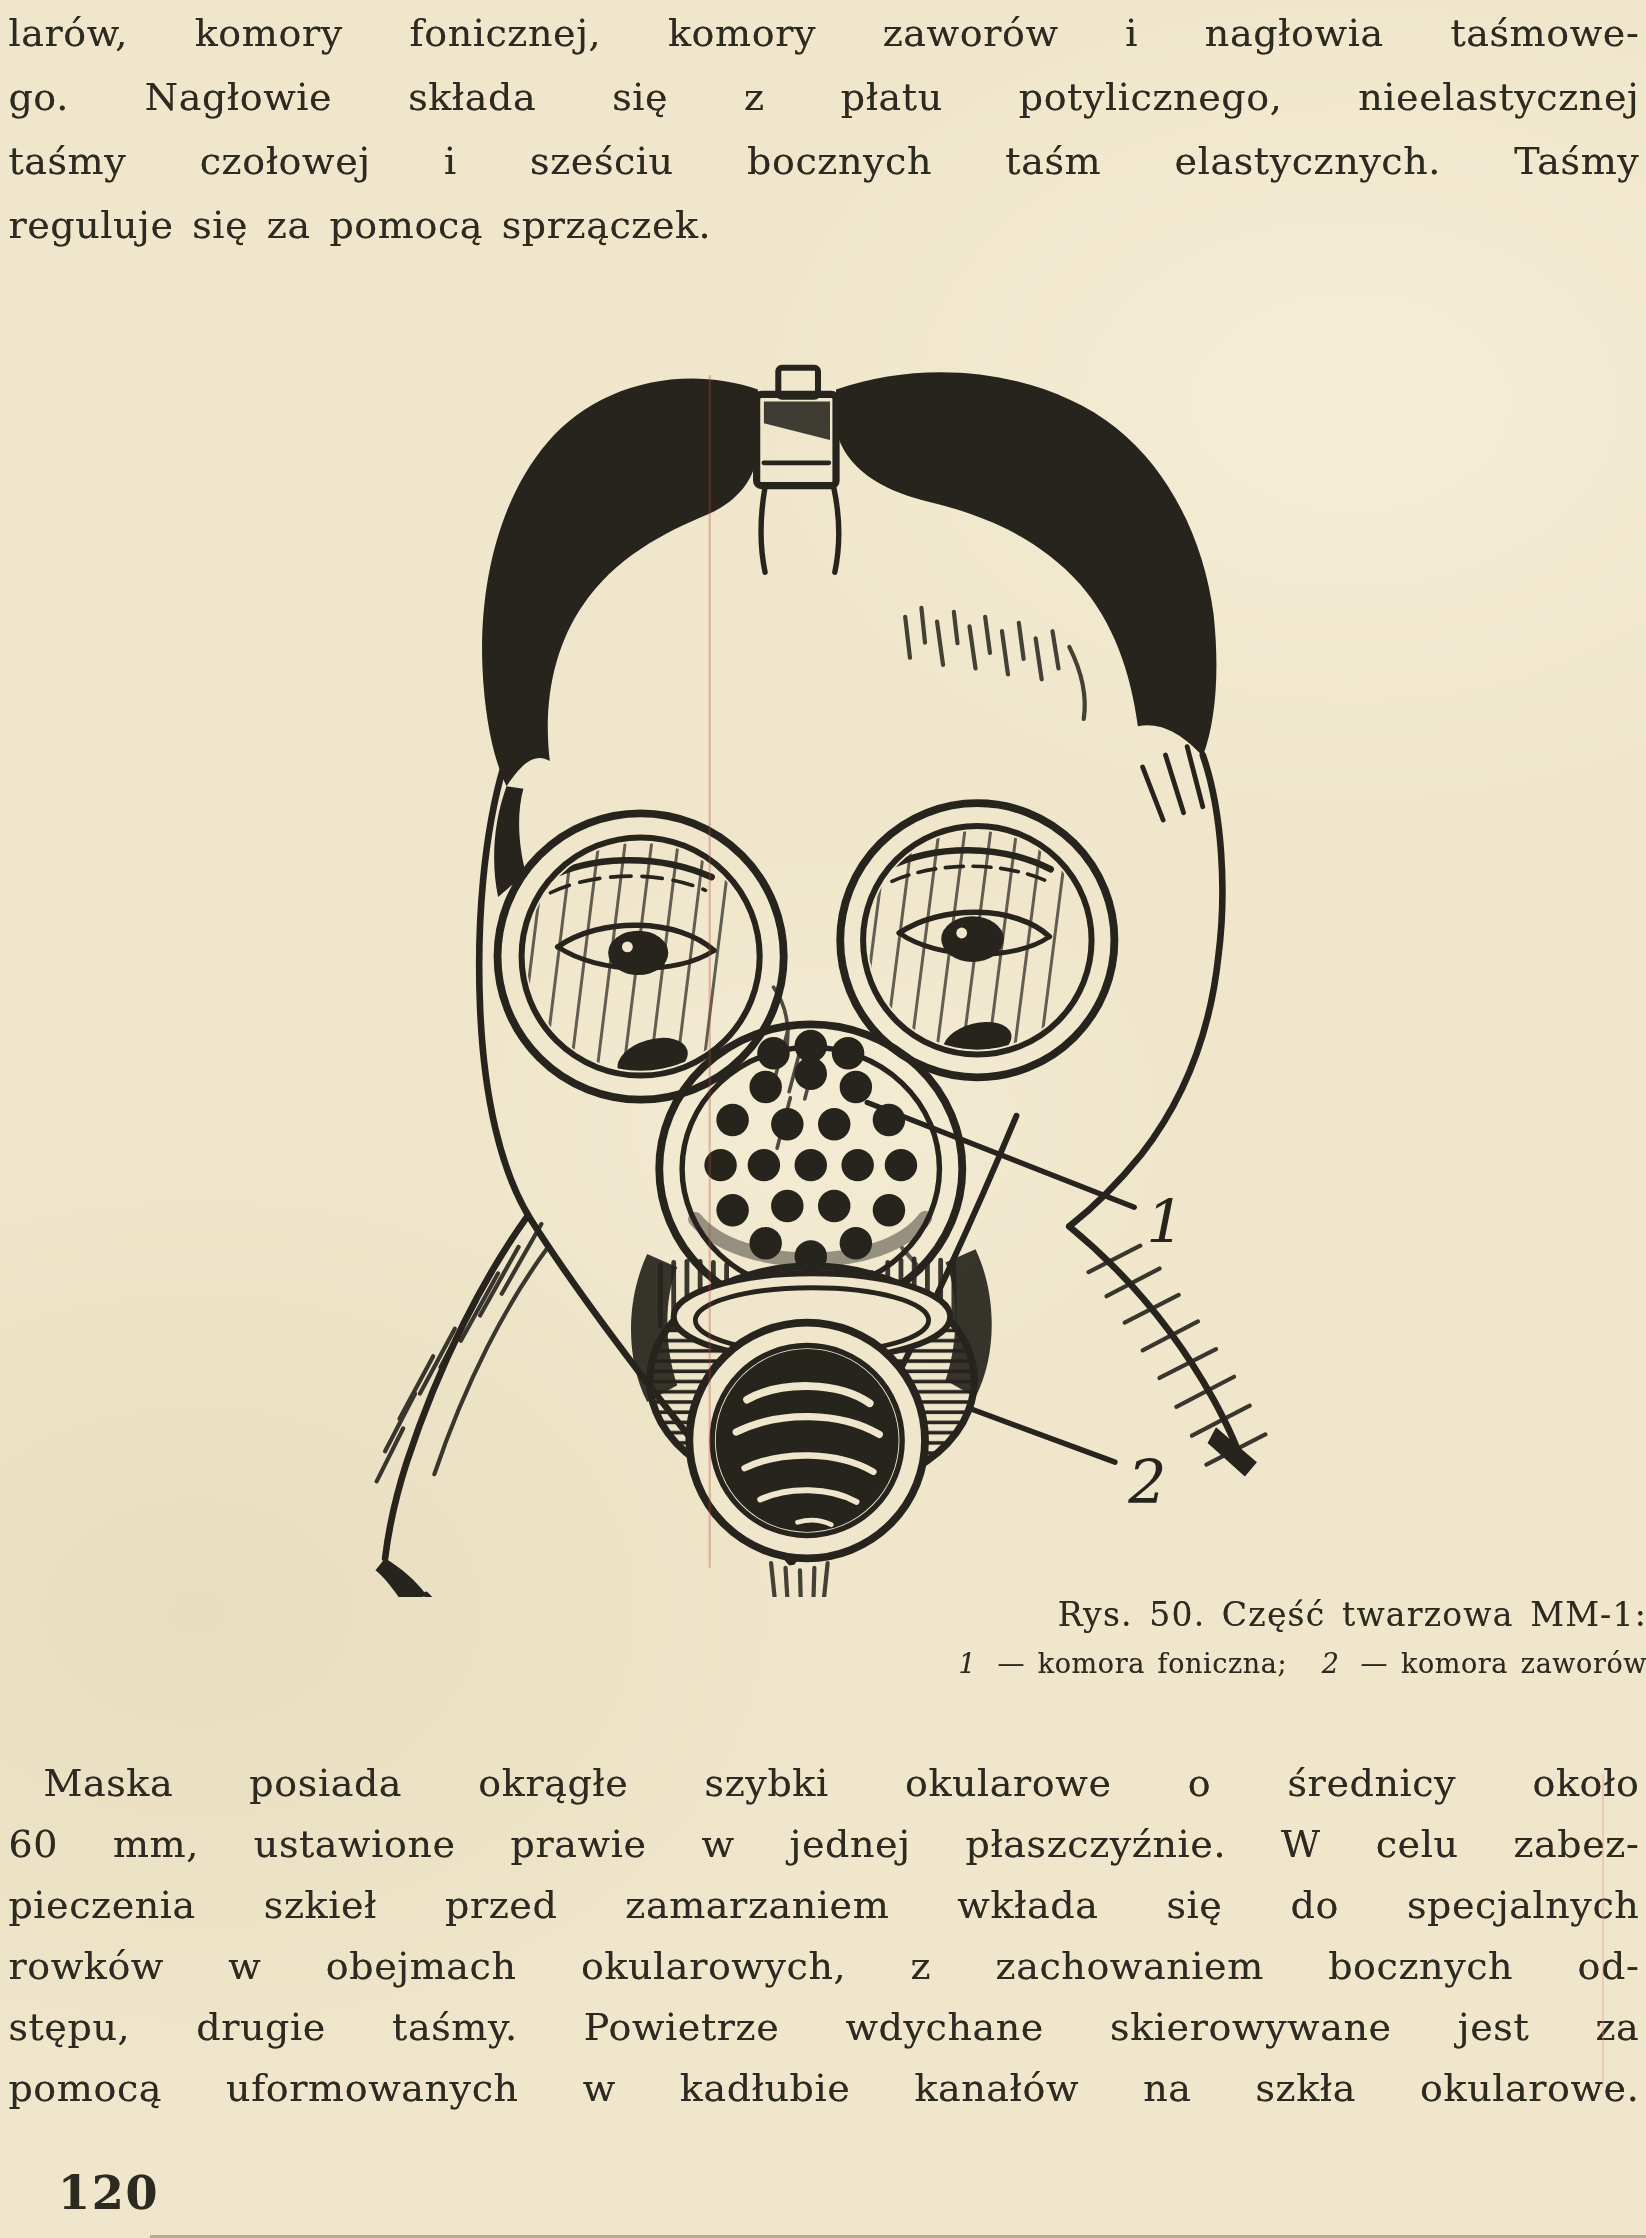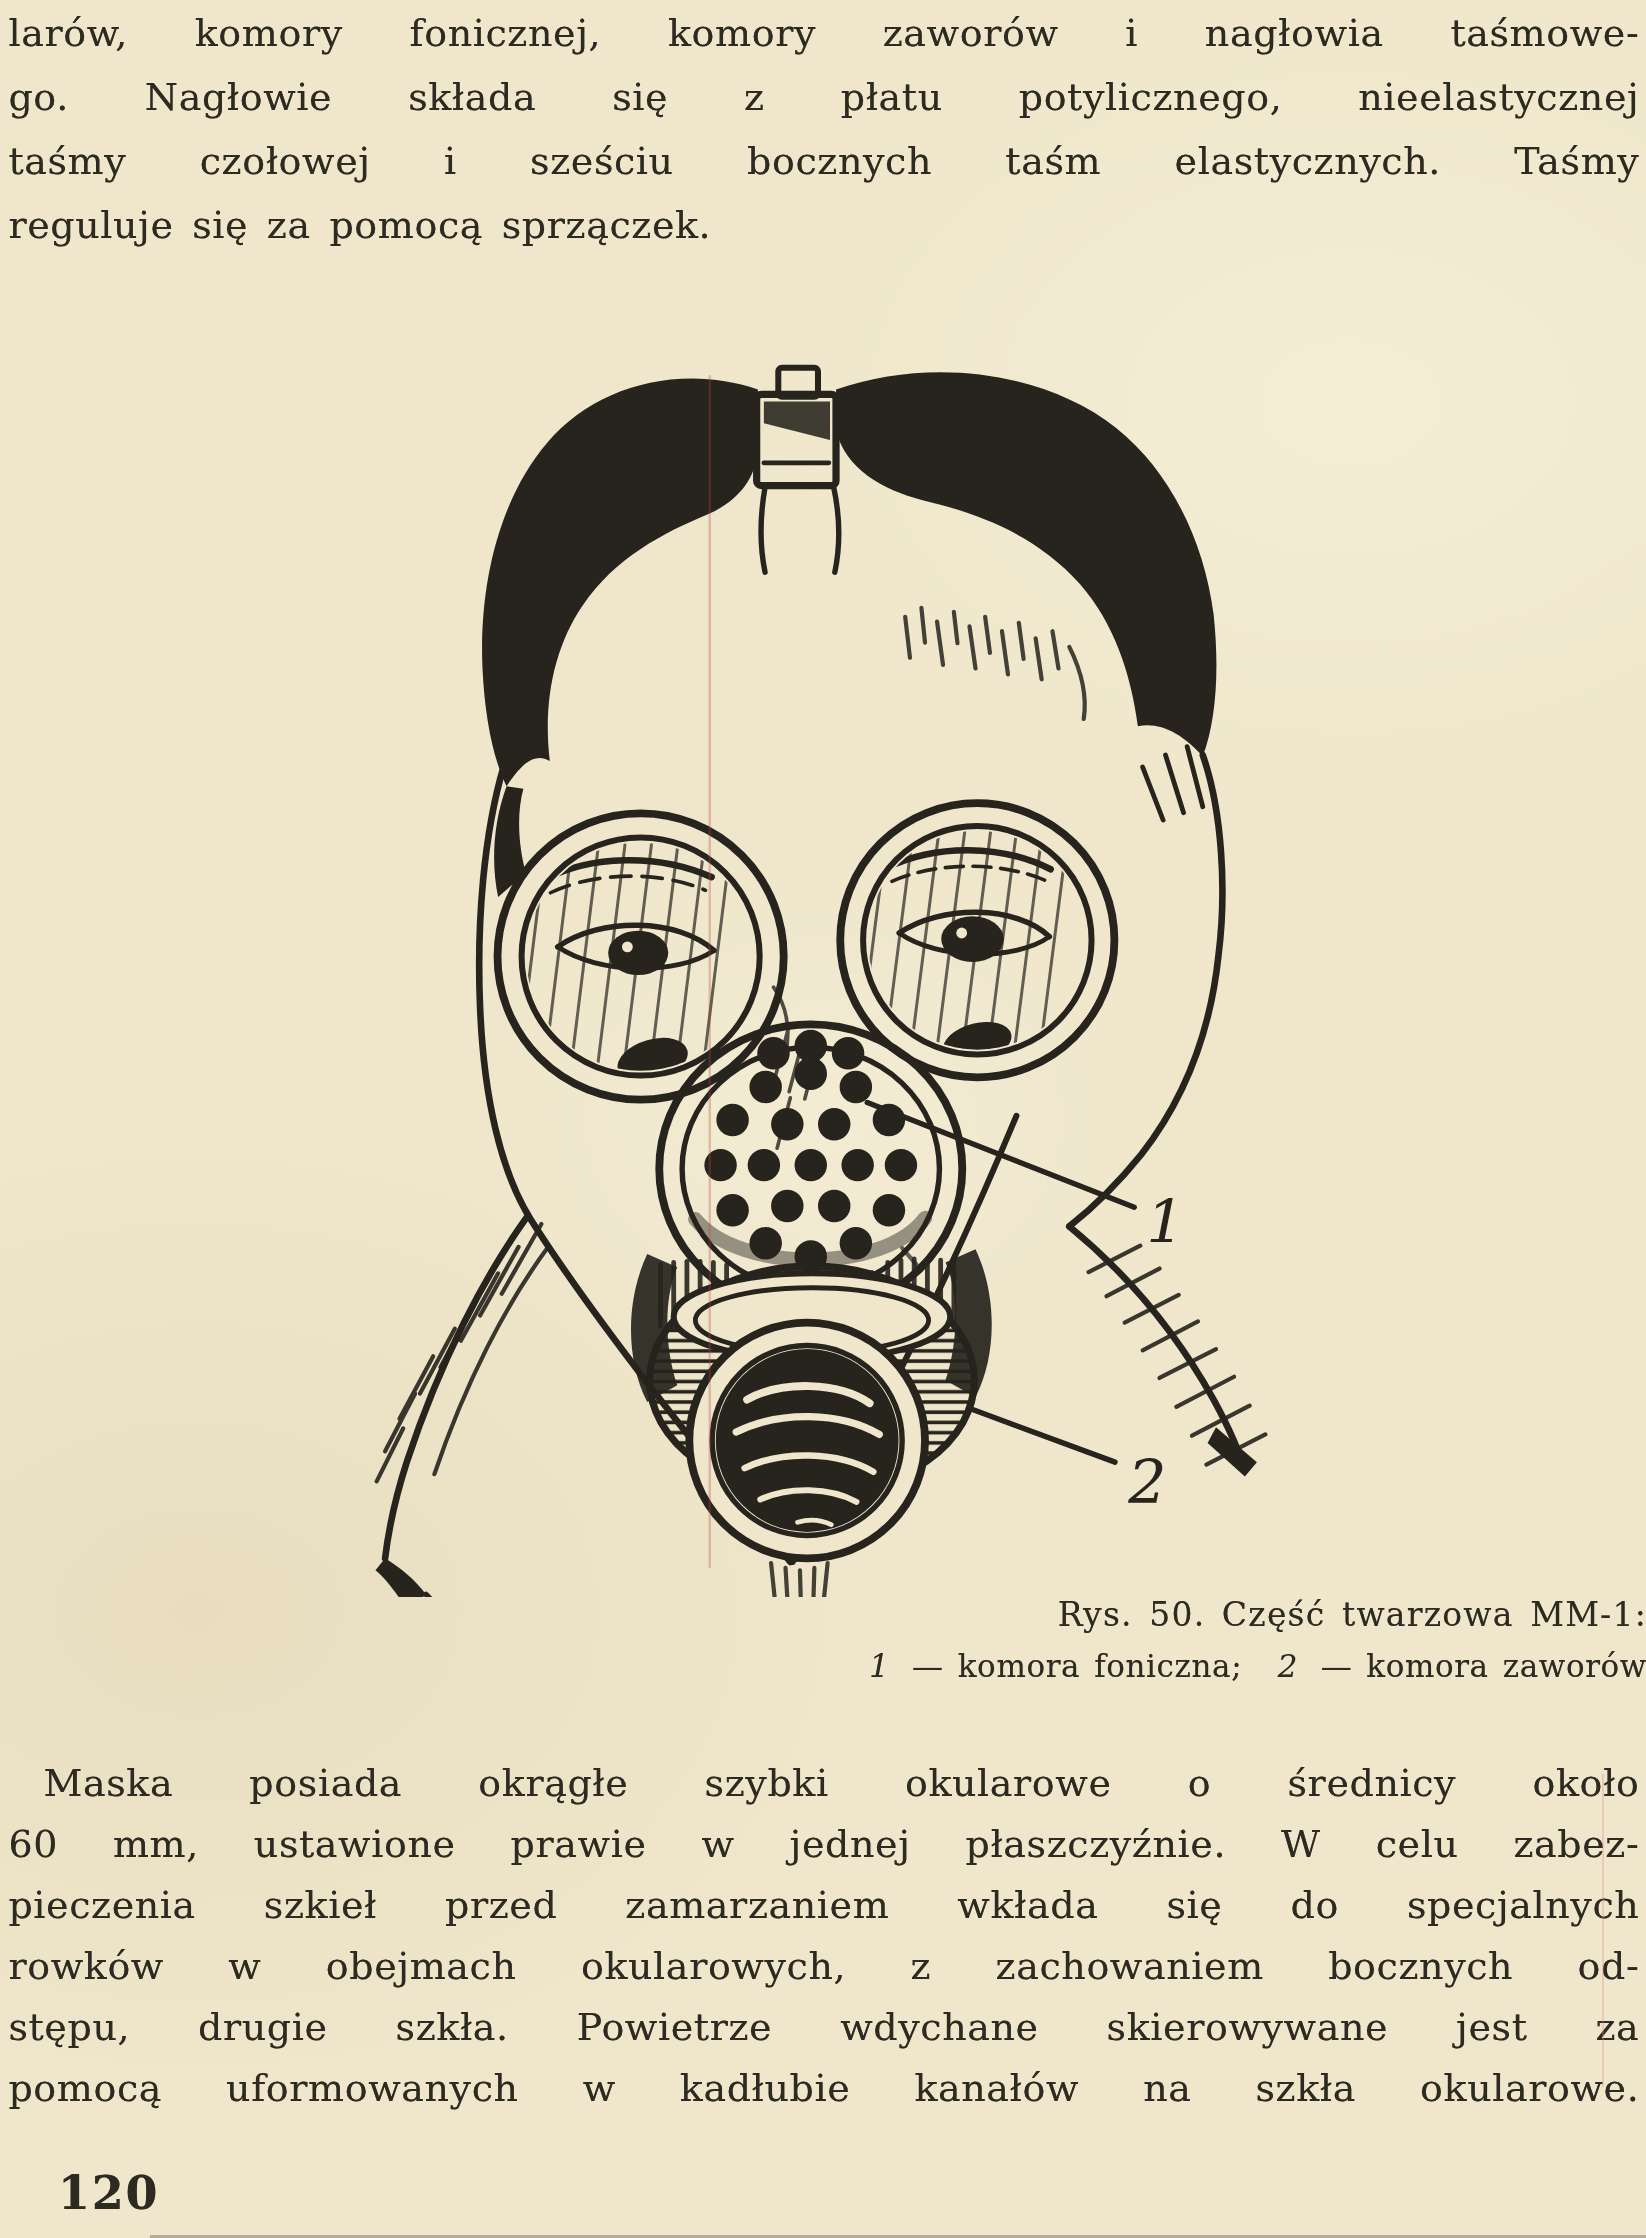--- a/index.html
+++ b/index.html
@@ -24,21 +24,21 @@
     word-spacing:6px;letter-spacing:0.6px;
     text-shadow:0 0 0.6px rgba(45,40,28,.55);
     white-space:normal;
   }
   #para2 .tline{line-height:61px;height:61px;}
   .tline.first{padding-left:35px;box-sizing:border-box;}
   .tline.lastline{text-align-last:left;}
   .lead{font-weight:bold;letter-spacing:1.2px;}
   .figcap{position:absolute;top:1595px;left:0;width:100%;text-align:right;}
   .cap1{font-size:33px;letter-spacing:1.2px;word-spacing:4.8px;text-shadow:0 0 0.6px rgba(45,40,28,.5);}
-  .cap2{font-size:31px;margin-top:14.4px;letter-spacing:0.6px;word-spacing:3.6px;text-shadow:0 0 0.6px rgba(45,40,28,.5);margin-left:24px;}
+  .cap2{font-size:27px;margin-top:14.4px;letter-spacing:0.6px;word-spacing:3.6px;text-shadow:0 0 0.6px rgba(45,40,28,.5);margin-left:24px;}
   .lg-n{font-style:italic;}
   .lg-t{margin-left:8.4px;}
   .lg-n2{margin-left:21.6px;}
   .pagenum{
     position:absolute;left:58px;top:2166px;
     font-size:46px;font-weight:bold;letter-spacing:1.8px;
     text-shadow:0 0 0.6px rgba(45,40,28,.5);
   }
   .figure-wrap{position:absolute;left:343px;top:334px;width:962px;height:1263px;}
   .edge-strip{position:absolute;left:150px;right:0;bottom:0;height:4.2px;background:#6e6858;opacity:.45;}
@@ -302,21 +302,21 @@
       <span class="lg-n lg-n2">2</span>
       <span class="lg-t">— komora zaworów</span>
     </div>
   </div>
 
   <div class="para" id="para2">
     <div class="tline first">Maska posiada okrągłe szybki okularowe o średnicy około</div>
     <div class="tline">60 mm, ustawione prawie w jednej płaszczyźnie. W celu zabez-</div>
     <div class="tline">pieczenia szkieł przed zamarzaniem wkłada się do specjalnych</div>
     <div class="tline">rowków w obejmach okularowych, z zachowaniem bocznych od-</div>
-    <div class="tline">stępu, drugie szkła. Powietrze wdychane skierowywane jest za</div>
+    <div class="tline">stępu, drugie taśmy. Powietrze wdychane skierowywane jest za</div>
     <div class="tline">pomocą uformowanych w kadłubie kanałów na szkła okularowe.</div>
   </div>
 
   <div class="pagenum">120</div>
 
   <div class="pink-line"></div>
   <div class="edge-strip"></div>
 </div>
 
 

